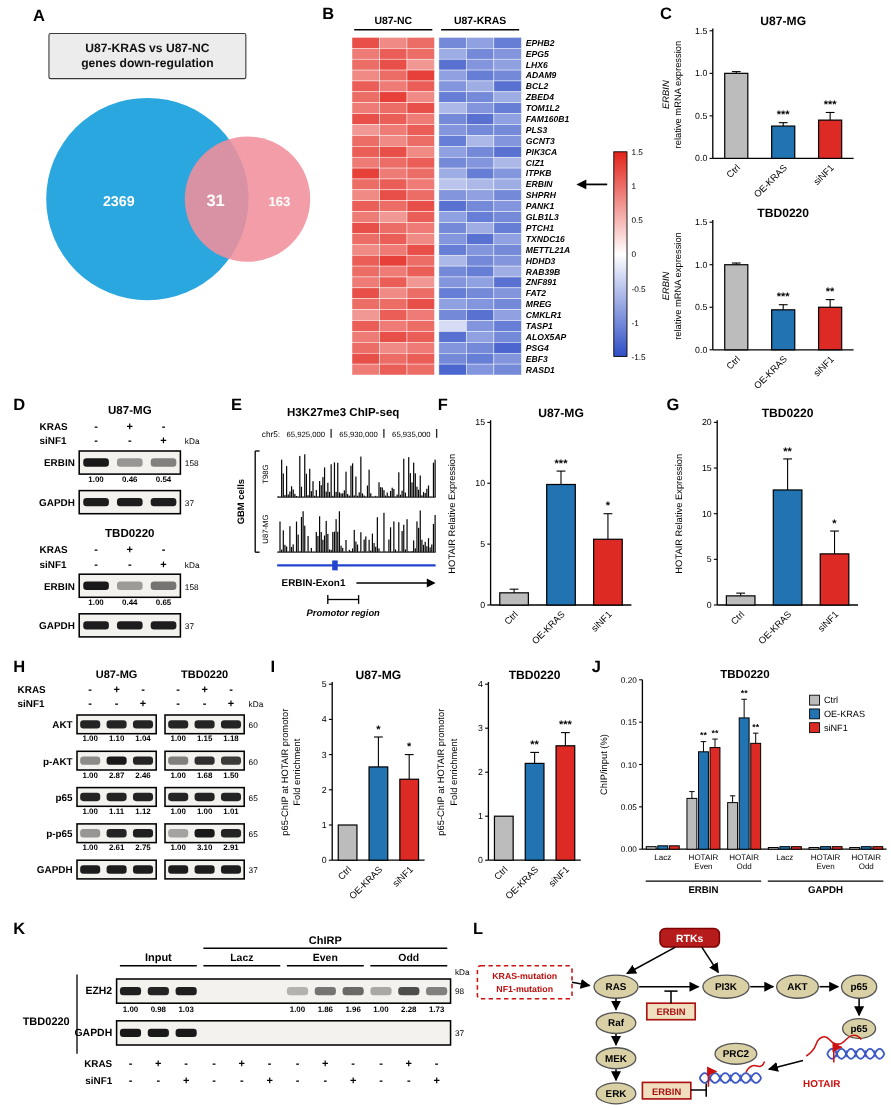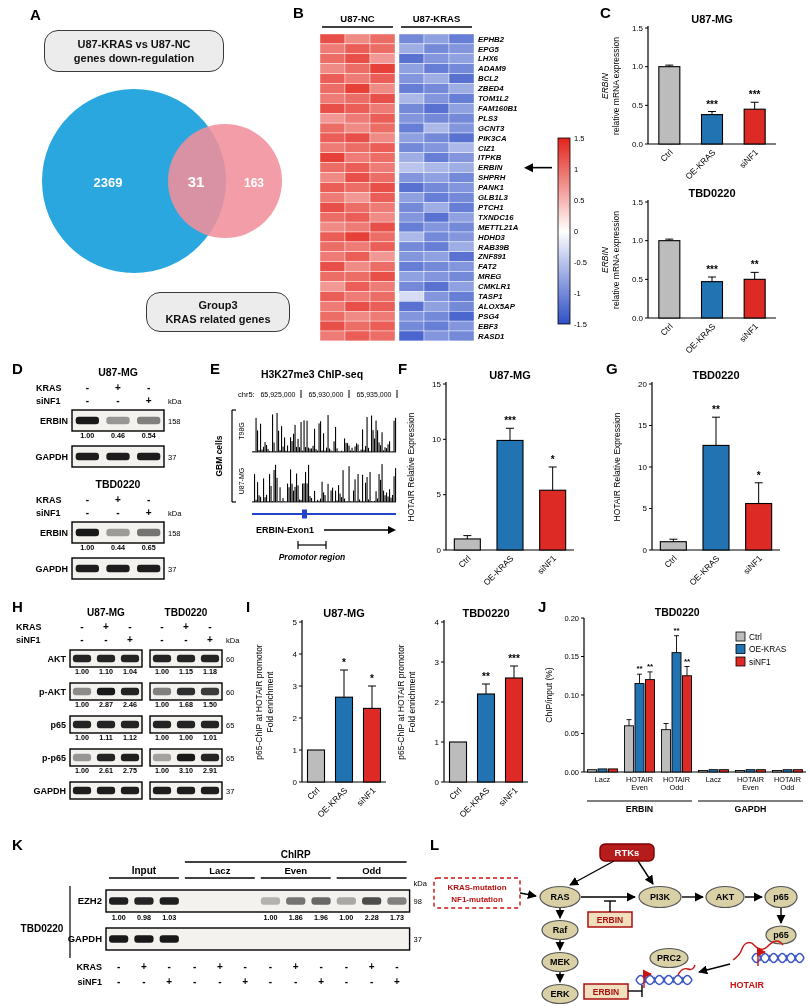--- a/index.html
+++ b/index.html
@@ -1,19 +1,19 @@
 <!DOCTYPE html>
 <html><head>
 <meta charset="utf-8">
 <style>
   html,body{margin:0;padding:0;background:#fff;}
   body{font-family:"Liberation Sans","DejaVu Sans",sans-serif;}
   #fig{position:relative;width:810px;height:1008px;background:#fff;overflow:hidden;}
   .pl{position:absolute;font-size:15px;font-weight:700;color:#000;}
-  .labelbox{position:absolute;border:1.7px solid #3a3a3a;background:#ececec;border-radius:14px;
+  .labelbox{position:absolute;border:1.7px solid #3a3a3a;background:#ececec;border-radius:2px;
     display:flex;flex-direction:column;align-items:center;justify-content:center;
     font-size:11px;font-weight:700;line-height:1.3;text-align:center;color:#111;}
   svg{position:absolute;overflow:visible;}
   svg text{font-family:"Liberation Sans","DejaVu Sans",sans-serif;}
 </style>
 </head>
 <body>
 
 <div id="fig">
   <div class="pl" style="left:30px;top:6px">A</div>
@@ -33,24 +33,20 @@
     <div>U87-KRAS vs U87-NC</div>
     <div>genes down-regulation</div>
   </div>
   <svg id="svgA" width="268" height="212" style="left:22px;top:76px">
       <circle cx="112" cy="105" r="92" fill="#2ba7df"></circle>
       <circle cx="203" cy="105" r="57" fill="#f0909c" fill-opacity="0.88"></circle>
       <text x="86" y="111" font-size="13" text-anchor="middle" font-weight="bold" font-style="normal" fill="#fff">2369</text>
       <text x="174" y="111" font-size="15" text-anchor="middle" font-weight="bold" font-style="normal" fill="#fff">31</text>
       <text x="232" y="111" font-size="12" text-anchor="middle" font-weight="bold" font-style="normal" fill="#fff">163</text>
     </svg>
-  <div class="labelbox" style="left:146px;top:292px;width:142px;height:38px">
-    <div>Group3</div>
-    <div>KRAS related genes</div>
-  </div>
 
   <svg id="svgB" width="302" height="352" style="left:296px;top:10px">
       <text x="61.5" y="12" font-size="9.5" text-anchor="middle" font-weight="bold" font-style="normal" fill="#000">U87-NC</text>
       <line x1="26" y1="17" x2="97" y2="17" stroke="#000" stroke-width="1.5"></line>
       <text x="140.5" y="12" font-size="9.5" text-anchor="middle" font-weight="bold" font-style="normal" fill="#000">U87-KRAS</text>
       <line x1="105" y1="17" x2="176" y2="17" stroke="#000" stroke-width="1.5"></line>
       <rect x="24" y="24" width="25" height="9.9" fill="rgb(232,79,72)" stroke="#fff" stroke-width="0.4"></rect>
       <rect x="49" y="24" width="25" height="9.9" fill="rgb(240,138,133)" stroke="#fff" stroke-width="0.4"></rect>
       <rect x="74" y="24" width="25" height="9.9" fill="rgb(236,108,102)" stroke="#fff" stroke-width="0.4"></rect>
       <rect x="103" y="24" width="25" height="9.9" fill="rgb(116,138,217)" stroke="#fff" stroke-width="0.4"></rect>

